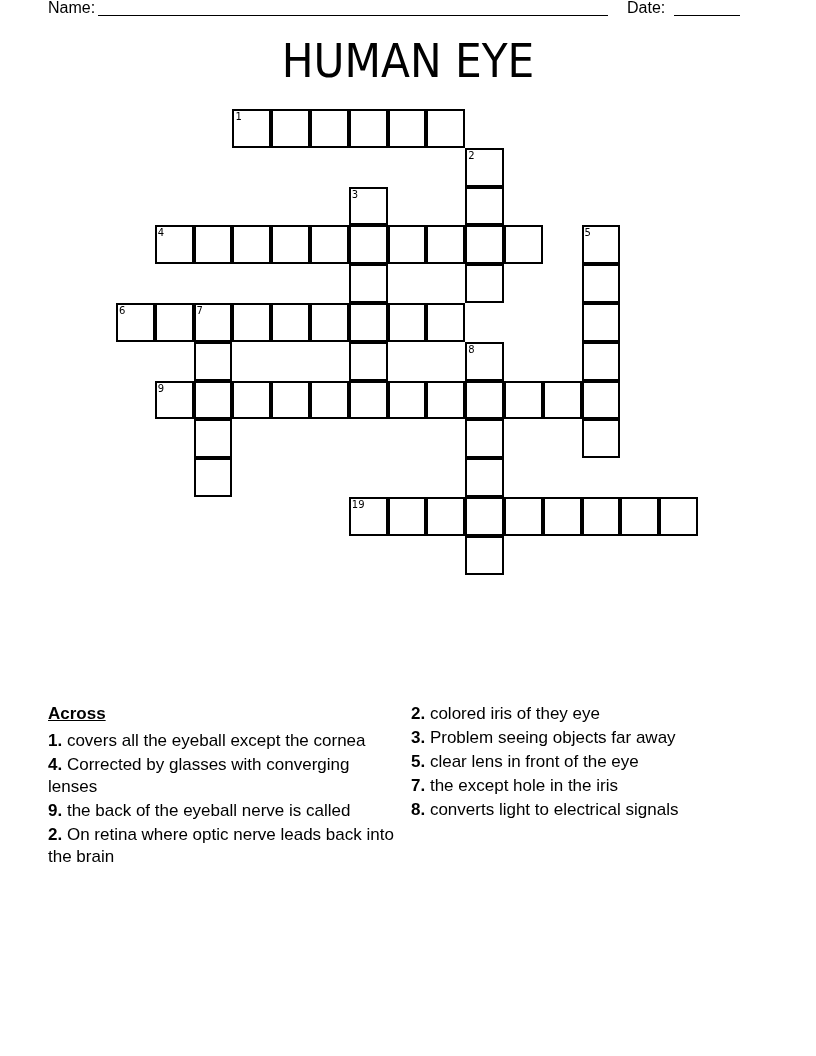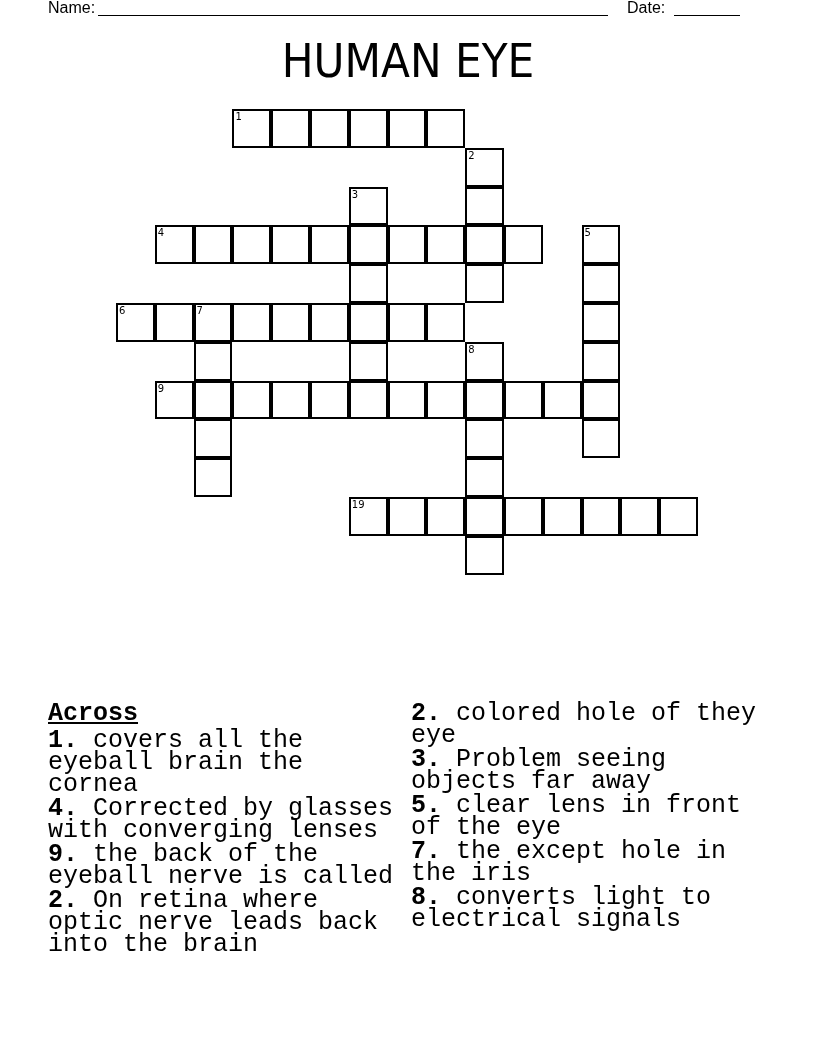--- a/index.html
+++ b/index.html
@@ -6,21 +6,21 @@
   body { width:816px; height:1056px; position:relative; overflow:hidden; font-family:"DejaVu Sans", sans-serif; color:#000; }
   .header { position:absolute; top:0; left:48px; width:700px; height:20px; font-family:"Liberation Sans", sans-serif; font-size:16px; }
   .name-label { position:absolute; left:0; top:-1px; }
   .name-line { position:absolute; left:50px; top:15px; width:510px; border-bottom:1px solid #000; }
   .date-label { position:absolute; left:579px; top:-1px; }
   .date-line { position:absolute; left:626px; top:15px; width:66px; border-bottom:1px solid #000; }
   .title { position:absolute; top:34px; left:0; width:816px; text-align:center; font-family:"DejaVu Sans", sans-serif; font-size:46px; letter-spacing:0px; transform:scaleX(0.92); }
   .grid { position:absolute; left:0; top:0; width:816px; height:600px; }
   .cell { position:absolute; width:38.8px; height:38.8px; box-sizing:border-box; border:2px solid #000; background:#fff; margin-left:-1px; margin-top:-1px; }
   .cell .num { position:absolute; left:1px; top:0px; font-size:10px; line-height:11px; font-family:"DejaVu Sans", sans-serif; }
-  .clues { position:absolute; top:703px; font-family:Liberation Mono, monospace; font-size:25px; line-height:22px; }
+  .clues { position:absolute; top:703px; font-family:Liberation Sans, sans-serif; font-size:17px; line-height:22px; }
   .clues.across { left:48px; width:350px; }
   .clues.down { left:411px; width:350px; }
   .clue-head { font-weight:bold; text-decoration:underline; margin-bottom:5px; }
   .clue { margin-bottom:2px; }
   .clue b { font-weight:bold; }
 </style>
 </head>
 <body>
 
 <div class="header">
@@ -114,25 +114,25 @@
     <div class="cell" style="left: 427.4px; top: 498px;"></div>
     <div class="cell" style="left: 505px; top: 498px;"></div>
     <div class="cell" style="left: 543.8px; top: 498px;"></div>
     <div class="cell" style="left: 582.6px; top: 498px;"></div>
     <div class="cell" style="left: 621.4px; top: 498px;"></div>
     <div class="cell" style="left: 660.2px; top: 498px;"></div>
   </div>
 
 <div class="clues across">
   <div class="clue-head">Across</div>
-  <div class="clue"><b>1.</b><span> covers all the eyeball brain the cornea</span></div>
+  <div class="clue"><b>1.</b><span> covers all the eyeball except the cornea</span></div>
   <div class="clue"><b>4.</b><span> Corrected by glasses with converging lenses</span></div>
   <div class="clue"><b>9.</b><span> the back of the eyeball nerve is called</span></div>
   <div class="clue"><b>2.</b><span> On retina where optic nerve leads back into the brain</span></div>
 </div>
 
 <div class="clues down">
-  <div class="clue"><b>2.</b><span> colored hole of they eye</span></div>
+  <div class="clue"><b>2.</b><span> colored iris of they eye</span></div>
   <div class="clue"><b>3.</b><span> Problem seeing objects far away</span></div>
   <div class="clue"><b>5.</b><span> clear lens in front of the eye</span></div>
   <div class="clue"><b>7.</b><span> the except hole in the iris</span></div>
   <div class="clue"><b>8.</b><span> converts light to electrical signals</span></div>
 </div>
 
 </body></html>

